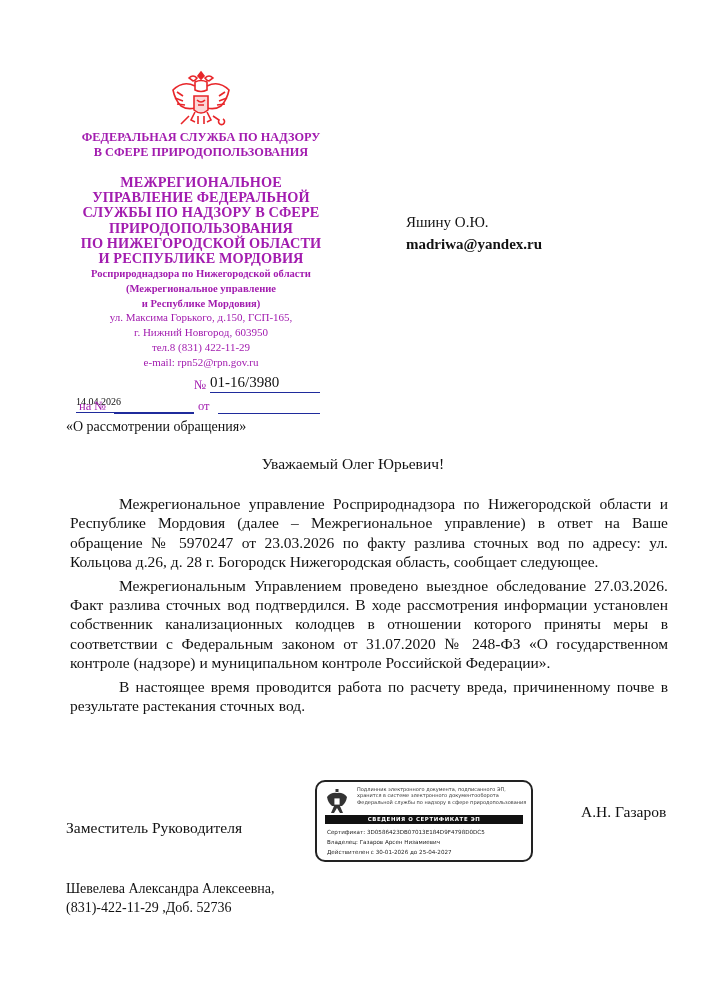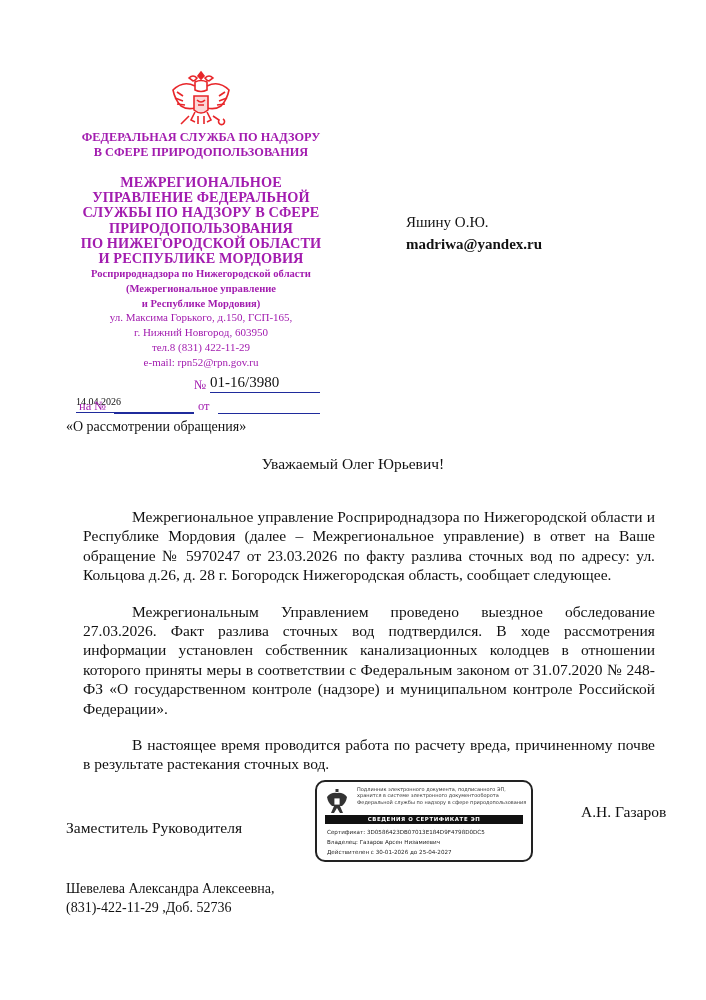--- a/index.html
+++ b/index.html
@@ -31,21 +31,21 @@
   #ref-date-line { left: 218px; top: 398px; width: 102px; height: 15px; }
   #subject { left: 66px; top: 418px; font-size: 14px; line-height: 17px; }
 
   #recipient { left: 406px; top: 204px; font-size: 15px; line-height: 20px; margin-top: 8px; }
   #recipient-email { left: 406px; top: 234px; font-size: 15px; line-height: 20px; font-weight: bold; }
 
   #salutation { left: 0; top: 454px; width: 706px; font-size: 15.5px; line-height: 20px; }
 
   #body-text { left: 66px; top: 490px; width: 606px; font-size: 15.5px;
                line-height: 19.4px; text-align: justify; }
-  #body-text p { margin: 17px; text-indent: 49px; }
+  #body-text p { margin: 4px; text-indent: 49px; }
 
   #signer-position { left: 66px; top: 802px; font-size: 15.5px; line-height: 20px; margin-top: 16px; }
   #signer-name { left: 581px; top: 802px; font-size: 15.5px; line-height: 20px; }
 
   #esign { left: 315px; top: 780px; width: 218px; height: 82px; border: 2px solid #222;
            border-radius: 10px; box-sizing: border-box; font-family: "DejaVu Sans", sans-serif;
            background: #fff; }
   #esign-emblem { left: 9px; top: 6px; width: 22px; height: 28px; }
   #esign-note { left: 40px; top: 4px; width: 170px; font-size: 5px; line-height: 6.3px; color: #333; }
   #esign-header { left: 8px; top: 33px; width: 198px; height: 9px; background: #111; color: #fff;

